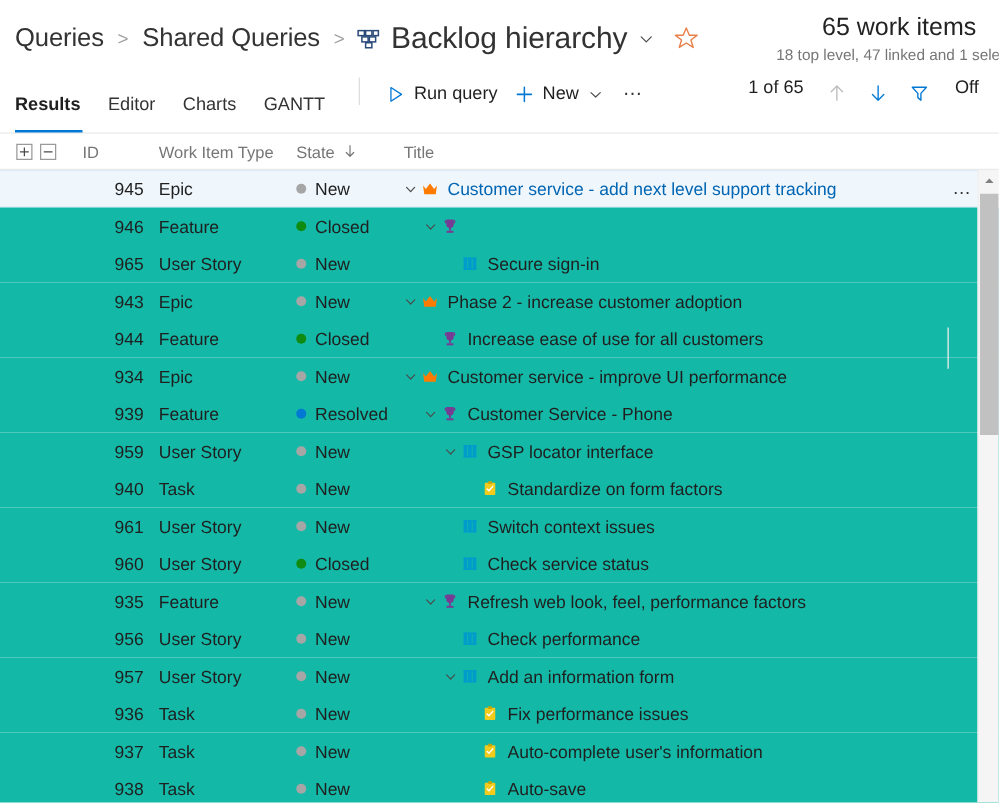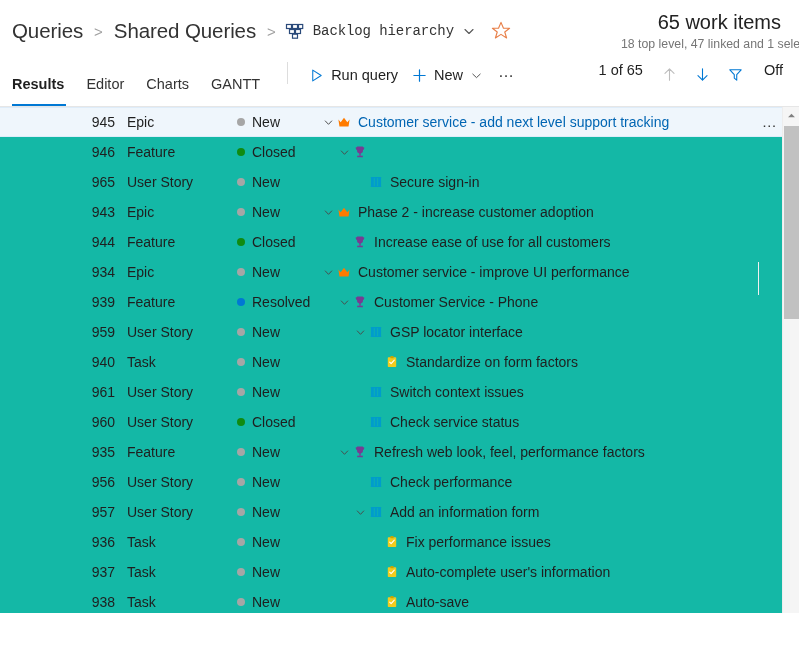--- a/index.html
+++ b/index.html
@@ -55,25 +55,24 @@
     user-select: none;
   }
   .crumb-current {
     display: flex;
     align-items: center;
     gap: 8px;
     padding-left: 4px;
     cursor: pointer;
   }
   .crumb-current .label {
-    font-size: 14px;
+    font-size: 24px;
     color: #333333;
     white-space: nowrap;
     letter-spacing: -0.1px;
-    font-family: Liberation Mono, monospace;
   }
   .tree-icon { width: 20px; height: 18px; display:block; }
   .chev-small { width: 14px; height: 14px; display:block; color:#555; }
   .star-btn {
     margin-left: 14px;
     cursor: pointer;
     display: flex;
     align-items: center;
   }
   .star-icon { width: 22px; height: 22px; display: block; }
@@ -503,20 +502,37 @@
           <path d="M3 4 L15 4 L10.3 9.2 L10.3 15 L7.7 12.8 L7.7 9.2 Z" stroke="#0078d4" stroke-width="1.15" fill="none" stroke-linejoin="round"></path>
         </svg>
       </span>
     </div>
 
     <div class="filter-off">Off</div>
   </div>
 
   <div class="grid">
 
+    <div class="grid-head">
+      <div class="col-expand">
+        <span class="sq-btn plus"></span>
+        <span class="sq-btn"></span>
+      </div>
+      <div class="col-id">ID</div>
+      <div class="col-type">Work Item Type</div>
+      <div class="col-state">
+        <span>State</span>
+        <span>
+          <svg class="sort-arrow" viewBox="0 0 12 12" fill="none" xmlns="http://www.w3.org/2000/svg">
+            <path d="M6 1.5 L6 10 M3 7 L6 10 L9 7" stroke="#767676" stroke-width="0.95" fill="none" stroke-linecap="round" stroke-linejoin="round"></path>
+          </svg>
+        </span>
+      </div>
+      <div class="col-title">Title</div>
+    </div>
 
     <div class="grid-body">
       <div id="rows-container">
           <div class="row selected">
             <div class="col-expand"></div>
             <div class="col-id">945</div>
             <div class="col-type">Epic</div>
             <div class="col-state">
               <span class="state-dot" style="background: rgb(166, 166, 166);"></span>
               <span>New</span>

